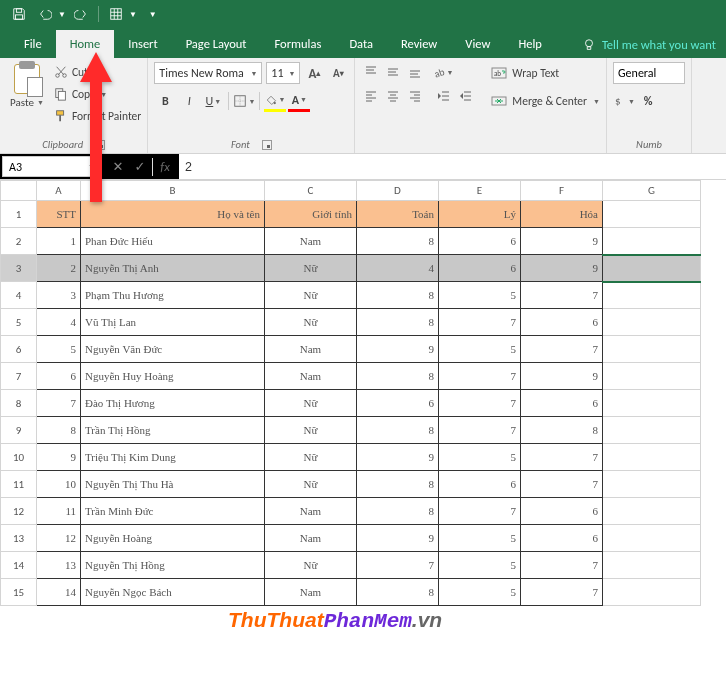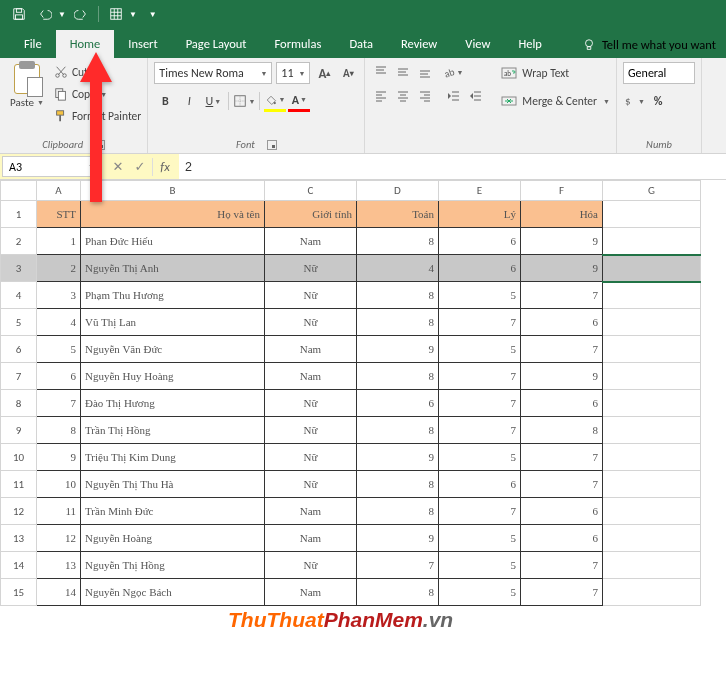--- a/index.html
+++ b/index.html
@@ -46,21 +46,21 @@
   font-size: 12.5px;
   cursor: pointer;
   position: relative;
 }
 .tab.active {
   background: #f1f1f1;
   color: #217346;
 }
 .tellme {
   display: flex; align-items: center; gap: 6px;
-  color: #000000; padding: 6px 10px; margin-left: auto;
+  color: #5eead4; padding: 6px 10px; margin-left: auto;
   font-size: 12.5px;
 }
 .bulb { width: 14px; height: 14px; }
 
 
 .ribbon {
   background: #f1f1f1;
   border-bottom: 1px solid #d4d4d4;
   height: 96px;
   display: flex;
@@ -125,21 +125,21 @@
 .small-row { display:flex; align-items:center; gap:4px; font-size:11.5px; color:#444; height:20px; cursor:pointer;}
 .small-col { display:flex; flex-direction:column; gap:2px; }
 
 
 .font-top { display:flex; gap:4px; align-items:center; }
 .font-combo {
   border:1px solid #c0c0c0; background:#fff; height:22px;
   display:flex; align-items:center; padding:0 4px; font-size:12px;
   color:#333;
 }
-.font-name { width:118px; justify-content:space-between; }
+.font-name { width:108px; justify-content:space-between; }
 .font-size { width:34px; justify-content:space-between; }
 .aa-btn { width:20px; height:22px; display:flex; align-items:center; justify-content:center; color:#555; font-weight:bold; cursor:pointer;}
 .font-bot { display:flex; gap:2px; margin-top:6px; align-items:center; }
 .fmt-btn { width:22px; height:22px; display:flex; align-items:center; justify-content:center; cursor:pointer; color:#444;}
 .fmt-sep { width:1px; height:18px; background:#ccc; margin:0 2px; }
 .color-bar-yellow { border-bottom:3px solid #ffff00; }
 .color-bar-red { border-bottom:3px solid #ff0000; }
 .tiny-drop { font-size:7px; color:#666; margin-left:1px; }
 
 
@@ -152,21 +152,21 @@
 
 .num-combo {
   border:1px solid #c0c0c0; background:#fff; height:22px; width:72px;
   display:flex; align-items:center; justify-content:space-between; padding:0 4px; font-size:12px;
 }
 .num-bot { display:flex; gap:2px; margin-top:6px; }
 
 
 .formula-bar {
   height: 26px;
-  background:#fef9c3;
+  background:#000000;
   border-bottom:1px solid #d4d4d4;
   display:flex;
   align-items:stretch;
 }
 .name-box {
   width:100px; border:1px solid #ccc; margin:2px;
   display:flex; align-items:center; padding:0 6px;
   font-size:12px; justify-content:space-between; background:#fff;
 }
 .fb-btns { display:flex; align-items:center; gap:2px; padding:0 4px; }
@@ -236,21 +236,21 @@
 
 .watermark {
   position:absolute;
   left:228px; top:608px;
   font-family: Arial, sans-serif;
   font-size:21px;
   font-weight:bold;
   font-style:italic;
   pointer-events:none;
 }
-.wm1{color:#ff6600;} .wm2{color:#b91c1c;} .wm3{color:#666;}
+.wm1{color:#ff6600;} .wm2{color:#6d28d9;font-family:Liberation Mono, monospace;} .wm3{color:#666;}
 
 svg.lines line { stroke:#666; stroke-width:1; }
 </style>
 </head>
 <body>
 
 <div class="titlebar">
   <div class="qat-btn">
     <svg width="14" height="14" viewBox="0 0 16 16">
         <path d="M2 2h10l2 2v10H2z" fill="none" stroke="#fff"></path>

